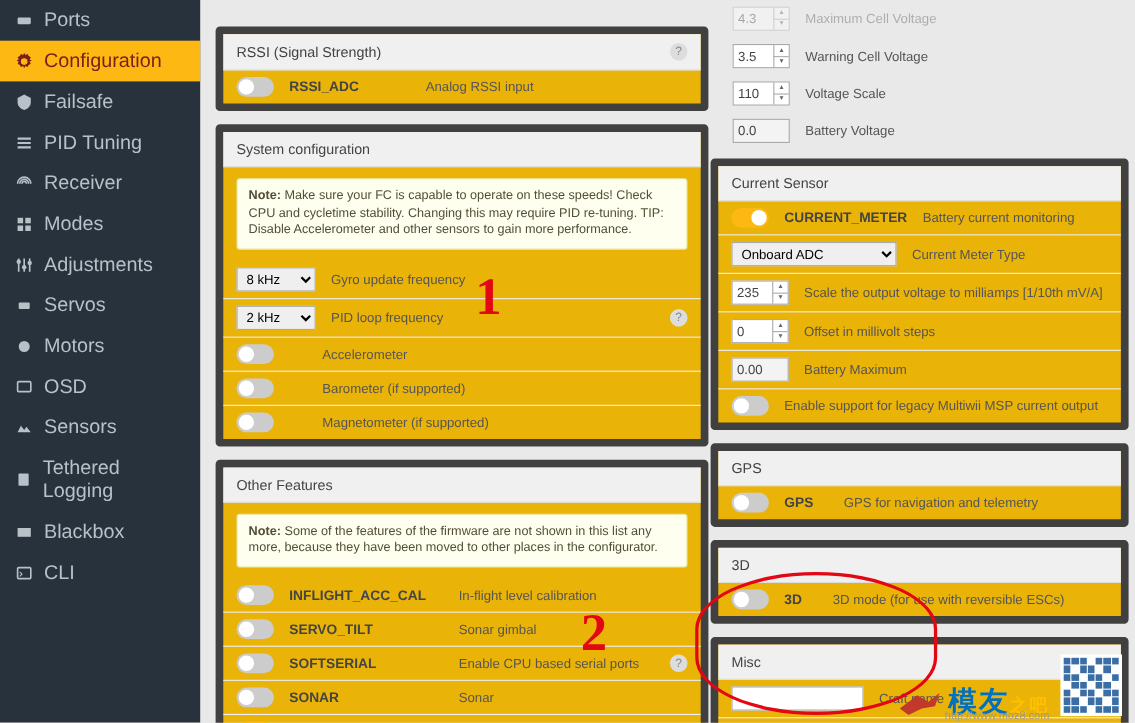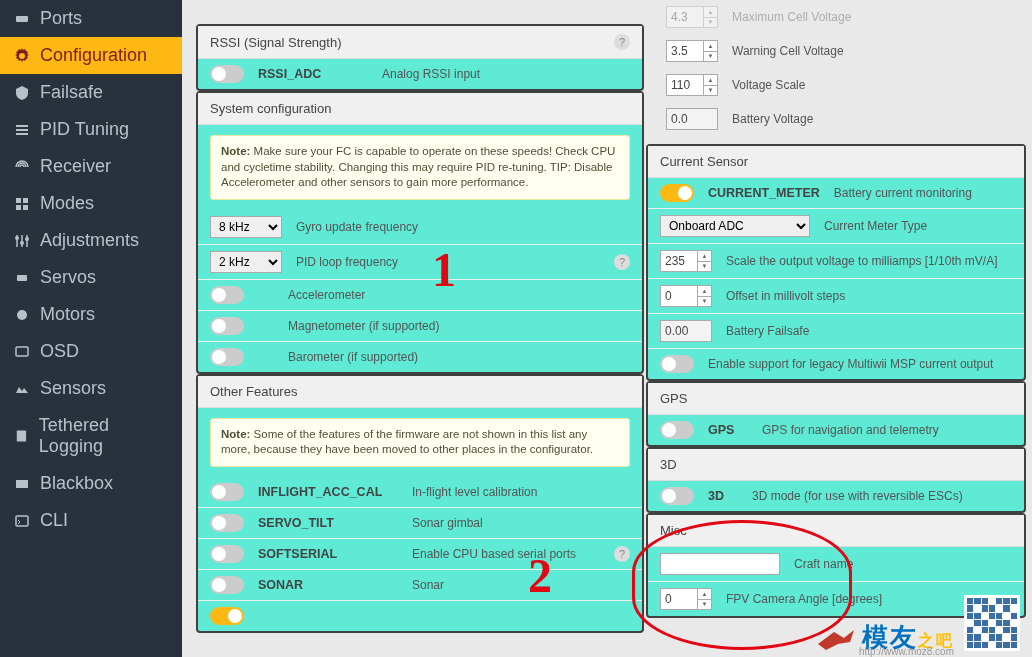--- a/index.html
+++ b/index.html
@@ -3,21 +3,21 @@
 <meta charset="utf-8">
 <style>
 * { margin:0; padding:0; box-sizing:border-box; font-family:"Segoe UI", Arial, sans-serif; }
 body { background:#e9e9e9; width:1032px; height:657px; overflow:hidden; position:relative; }
 .sidebar { width:182px; background:#28323c; height:657px; position:absolute; left:0; top:0; }
 .side-item { display:flex; align-items:center; gap:10px; padding:8px 14px; color:#b8c0c8; font-size:18px; cursor:pointer; }
 .side-item.active { background:#fdb813; color:#7f1d1d; }
 .side-icon { width:16px; height:16px; fill:currentColor; display:inline-block; }
 .main { position:absolute; left:182px; top:0; width:462px; padding:0 0 0 14px; }
 .right { position:absolute; left:646px; top:0; width:380px; }
-.panel { background:#5eead4; border:2px solid #404040; border-radius:4px; margin-bottom:0; }
+.panel { background:#eab308; border:7px solid #404040; border-radius:4px; margin-bottom:12px; }
 .panel-hdr { background:#f0f0f0; border-bottom:1px solid #ddd; padding:8px 12px; font-size:13px; color:#444; display:flex; justify-content:space-between; align-items:center; }
 .panel-body { padding:0; }
 .note { background:#fffff0; border:1px solid #e8e8a0; border-radius:3px; margin:10px 12px; padding:8px 10px; font-size:11.5px; color:#524f36; line-height:1.35; }
 .row { display:flex; align-items:center; gap:14px; padding:6px 12px; border-bottom:1px solid #eee; font-size:12.5px; color:#444; }
 .row:last-child { border-bottom:none; }
 .toggle { width:34px; height:18px; border-radius:9px; background:#ccc; position:relative; flex-shrink:0; }
 .toggle::after { content:""; width:14px; height:14px; border-radius:50%; background:#fff; position:absolute; left:2px; top:2px; }
 .toggle.on { background:#fdb813; }
 .toggle.on::after { left:18px; }
 .value-name { font-weight:bold; color:#444; min-width:110px; }
@@ -169,25 +169,25 @@
           <select style="width:72px;"><option>2 kHz</option></select>
           <span class="desc">PID loop frequency</span>
           <span class="help">?</span>
         </div>
       <div class="row">
           <span class="toggle"></span>
           <span class="desc" style="margin-left:30px;">Accelerometer</span>
         </div>
       <div class="row">
           <span class="toggle"></span>
+          <span class="desc" style="margin-left:30px;">Barometer (if supported)</span>
+        </div>
+      <div class="row">
+          <span class="toggle"></span>
           <span class="desc" style="margin-left:30px;">Magnetometer (if supported)</span>
-        </div>
-      <div class="row">
-          <span class="toggle"></span>
-          <span class="desc" style="margin-left:30px;">Barometer (if supported)</span>
         </div>
     </div>
   </div>
 
   <div class="panel">
     <div class="panel-hdr">
         <span>Other Features</span>
       </div>
     <div class="panel-body">
       <div class="note"><b>Note:</b> <span>Some of the features of the firmware are not shown in this list any more, because they have been moved to other places in the configurator.</span></div>
@@ -292,21 +292,21 @@
               <div>▲</div>
               <div>▼</div>
             </span>
           </span>
           <span class="desc">Offset in millivolt steps</span>
         </div>
       <div class="row">
           <span class="numbox" style="background:#f3f3f3;">
             <span>0.00</span>
           </span>
-          <span class="desc">Battery Failsafe</span>
+          <span class="desc">Battery Maximum</span>
         </div>
       <div class="row">
           <span class="toggle"></span>
           <span class="desc">Enable support for legacy Multiwii MSP current output</span>
         </div>
     </div>
   </div>
 
   <div class="panel">
     <div class="panel-hdr">

